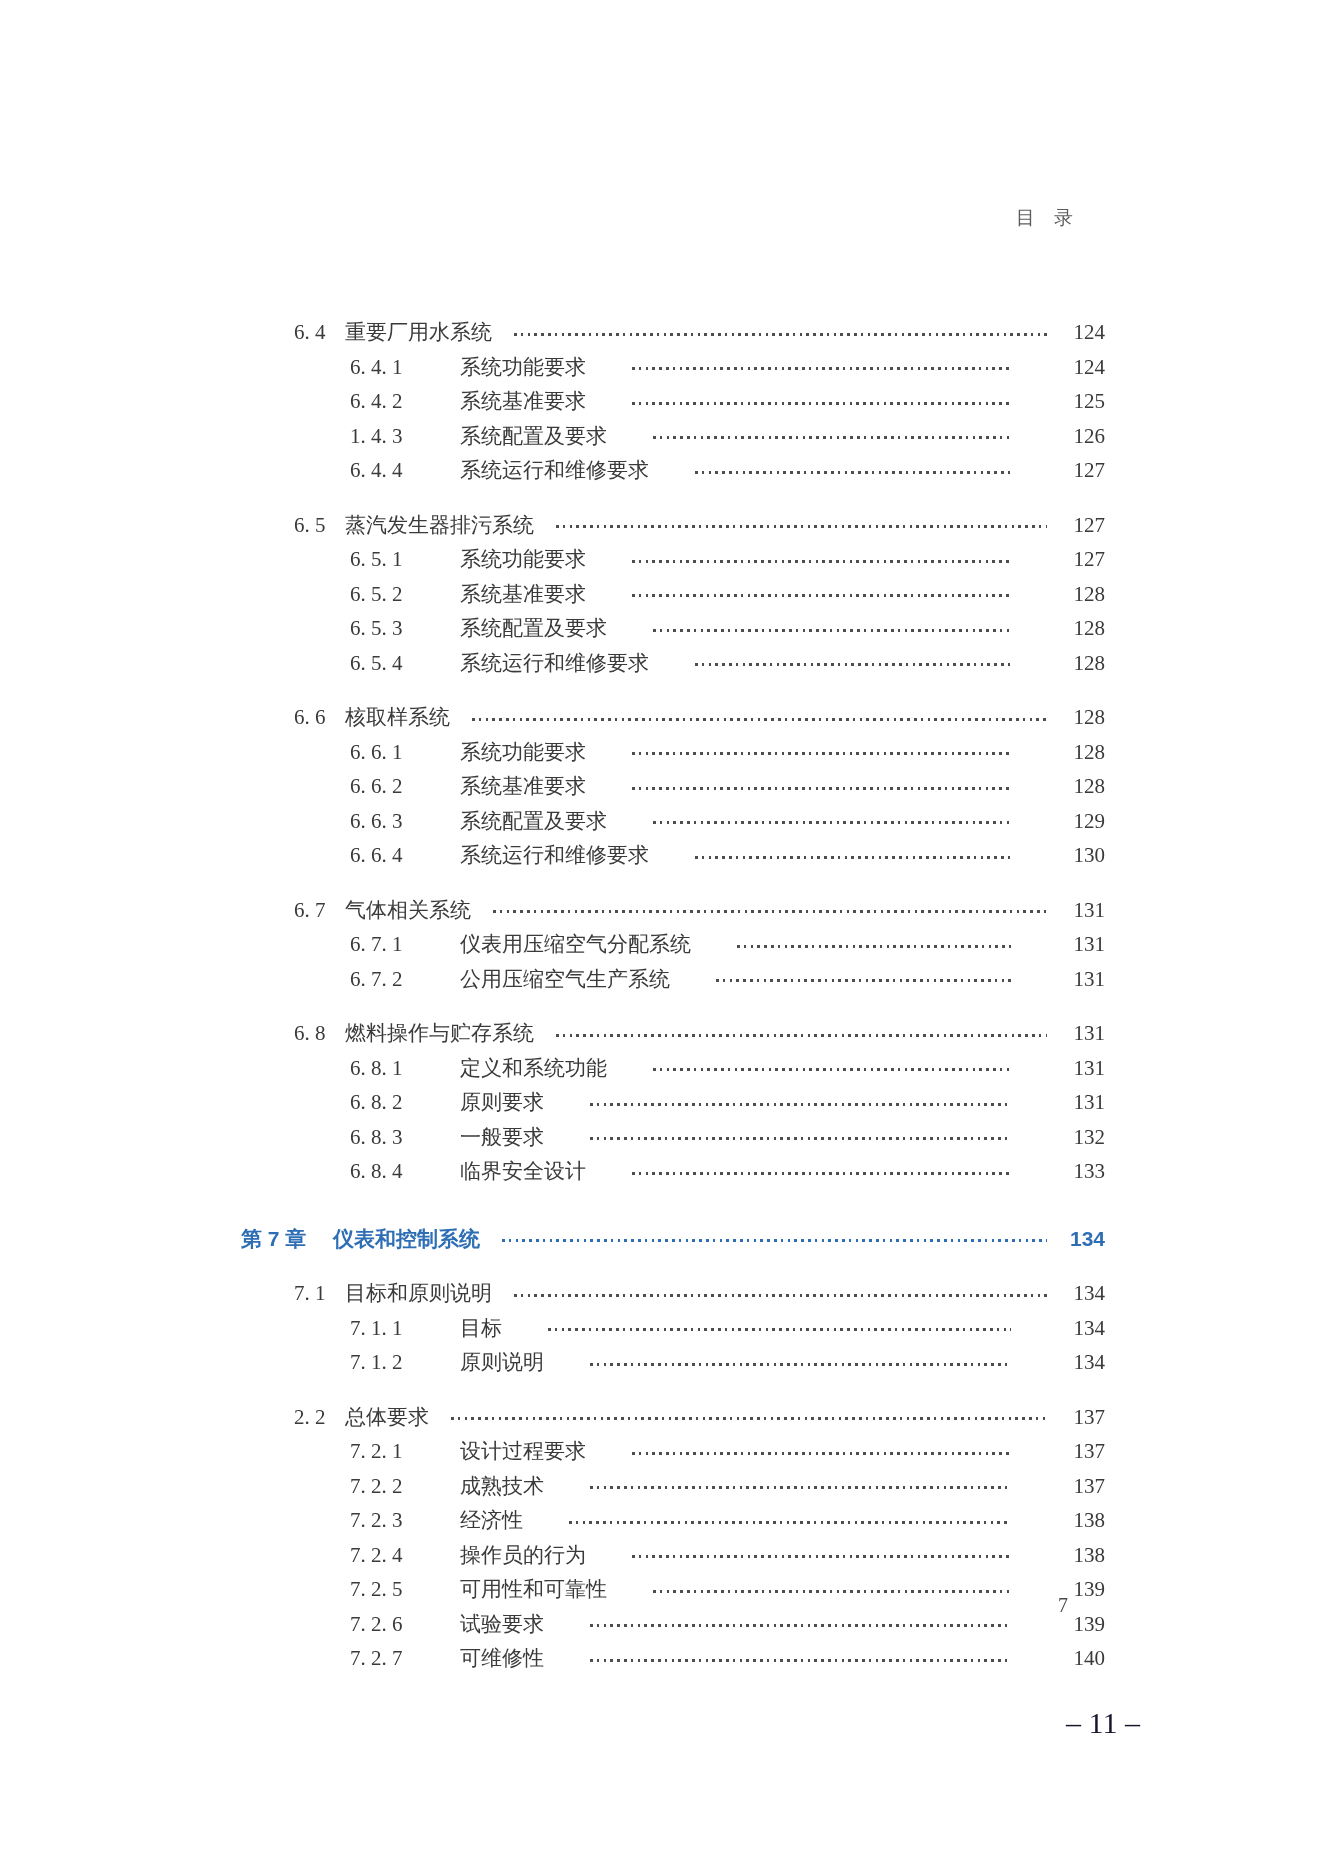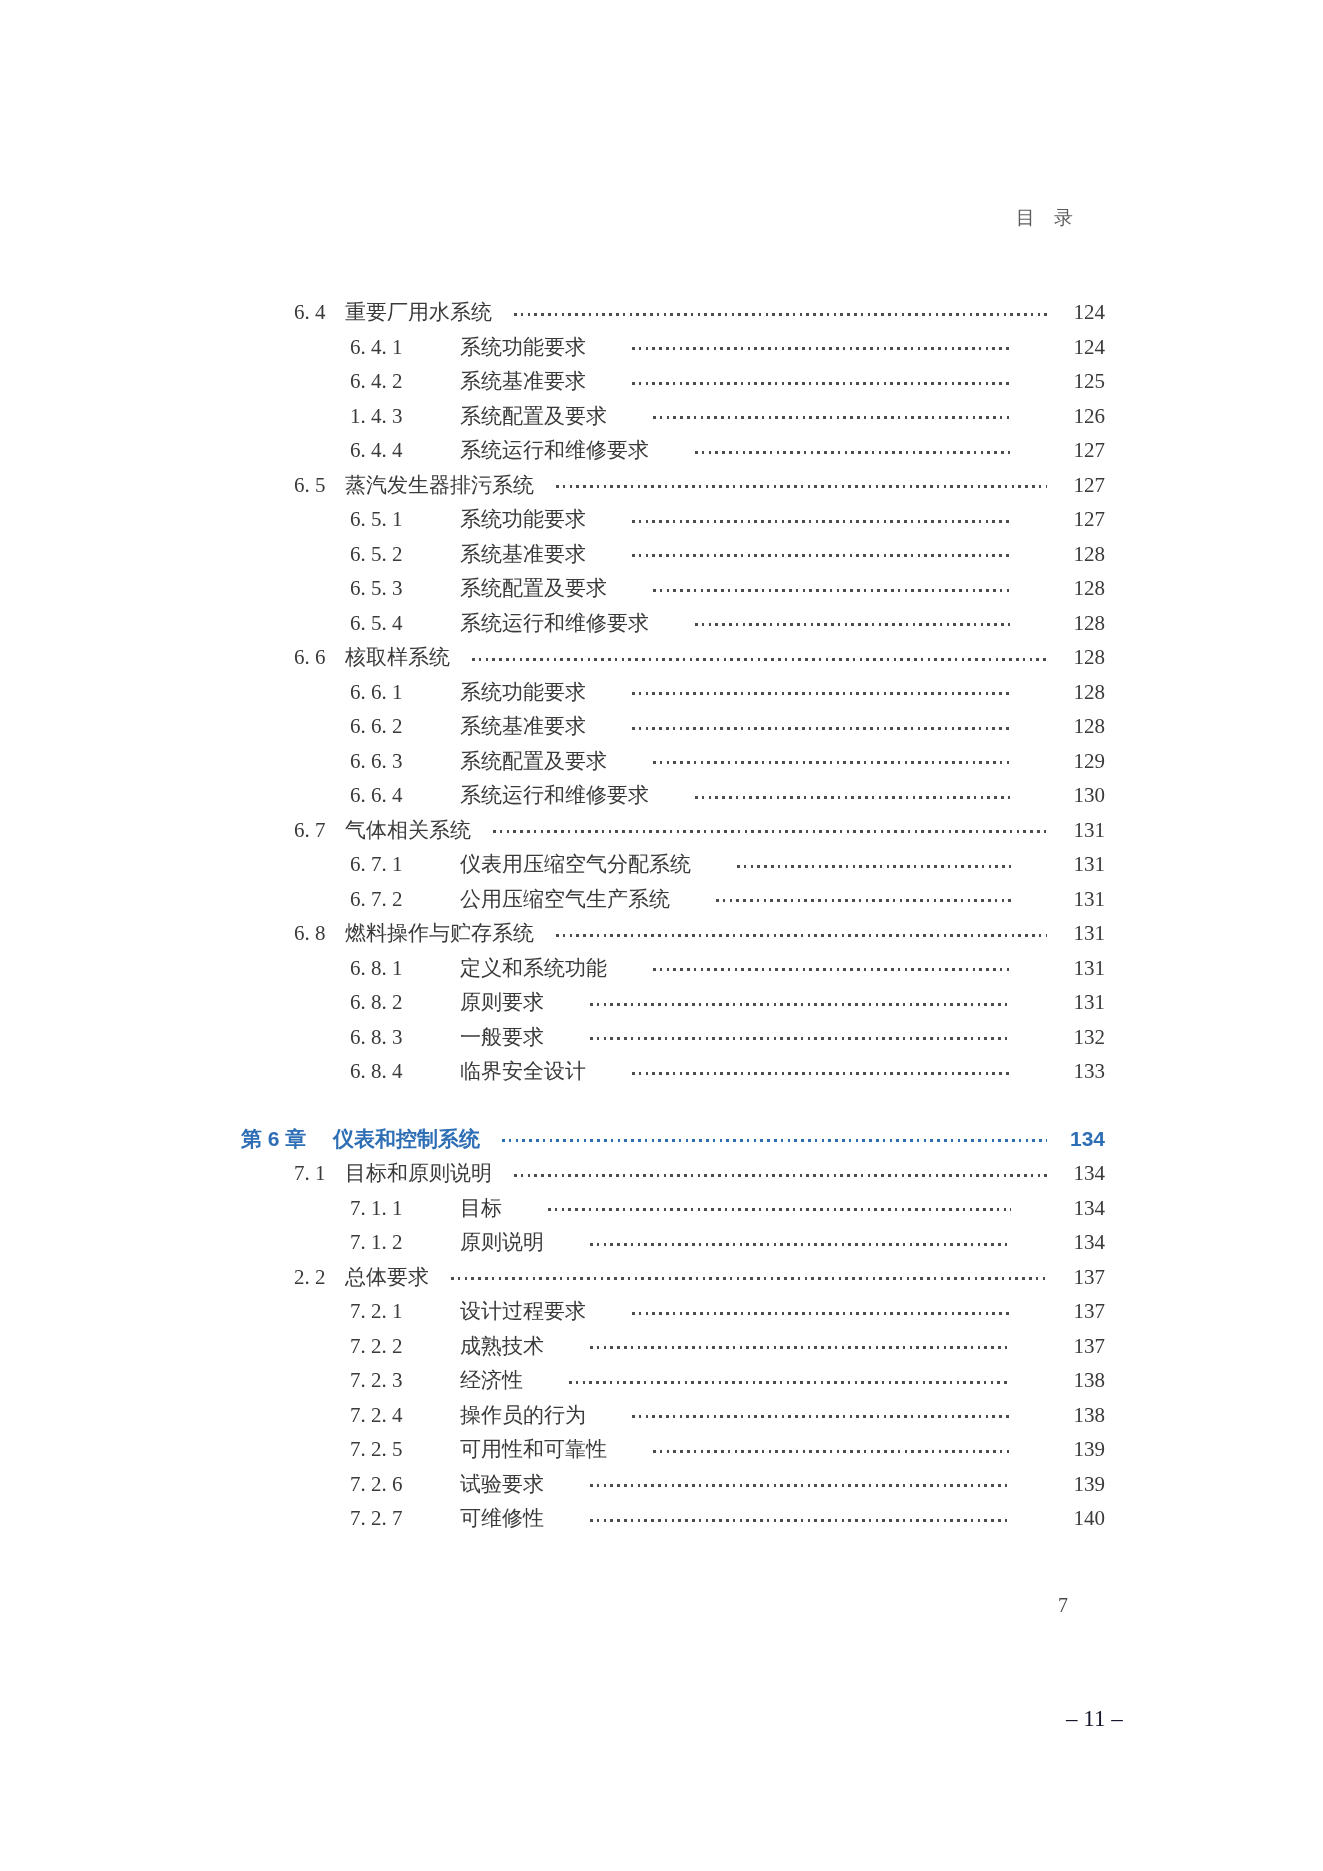--- a/index.html
+++ b/index.html
@@ -30,21 +30,21 @@
     display: flex;
     height: 34.5px;
     line-height: 34.5px;
     font-size: 21px;
     white-space: nowrap;
     align-items: stretch;
   }
   .row .num { flex: none; }
   .row .title { flex: none; }
   .lv0 .num { width: 92px; }
-  .lv1 { padding-left: 53px; }
+  .lv1 { padding-left: 53px; margin-top: 20px; }
   .lv1 .num { width: 51px; }
   .lv2 { padding-left: 109px; gap: 36px; }
   .lv2 .num { width: 74px; }
   .leader {
     flex: 1 1 auto;
     height: 2.8px;
     align-self: center;
     transform: translateY(2px);
     margin: 0 12px 0 10px;
     background-image: repeating-linear-gradient(to right, #4d4d4d 0 2.6px, transparent 2.6px 6.8px);
@@ -65,21 +65,21 @@
     position: absolute;
     left: 1058px;
     top: 1594px;
     font-size: 20px;
     color: #4a4a4a;
   }
   .bottom-num {
     position: absolute;
     left: 1066px;
     top: 1706px;
-    font-size: 23px;
+    font-size: 30px;
     color: #16162c;
     white-space: pre;
   }
 </style>
 </head>
 <body>
 
 <div class="page">
 
   <div class="doc-header">目　录</div>
@@ -217,21 +217,21 @@
       <span class="leader"></span>
       <span class="pg">132</span>
     </div>
       <div class="row lv2">
       <span class="num">6. 8. 4</span>
       <span class="title">临界安全设计</span>
       <span class="leader"></span>
       <span class="pg">133</span>
     </div>
       <div class="row lv0 chapter">
-      <span class="num">第 6 章</span>
+      <span class="num">第 7 章</span>
       <span class="title">仪表和控制系统</span>
       <span class="leader"></span>
       <span class="pg">134</span>
     </div>
       <div class="row lv1">
       <span class="num">7. 1</span>
       <span class="title">目标和原则说明</span>
       <span class="leader"></span>
       <span class="pg">134</span>
     </div>

